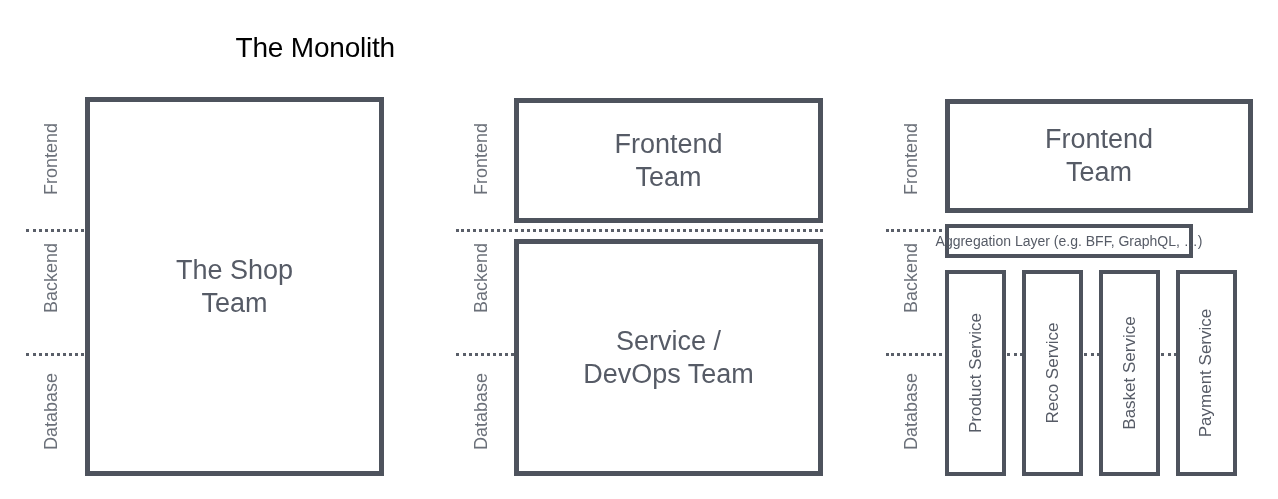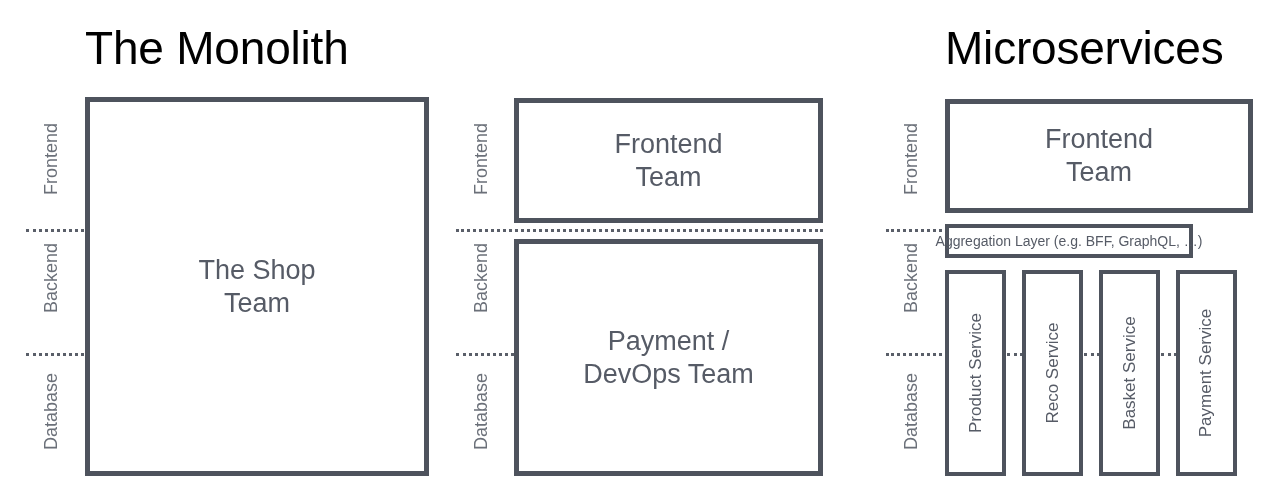--- a/index.html
+++ b/index.html
@@ -16,23 +16,23 @@
   #canvas {
     position: relative;
     width: 1278px;
     height: 499px;
     background: #ffffff;
   }
 
   
   .panel-title {
     position: absolute;
-    text-align: left;
+    text-align: right;
     color: #000000;
-    font-size: 46px;
+    font-size: 28px;
     line-height: 40px;
     font-weight: 400;
     letter-spacing: -0.2px;
     white-space: nowrap;
   }
 
   
   .band-label {
     position: absolute;
     color: #6b7079;
@@ -89,44 +89,43 @@
 
   <div class="panel-title" style="left:85px; top:28px; width:310px;">The Monolith</div>
 
   <div class="band-label" style="left:42px; top:195px;">Frontend</div>
   <div class="band-label" style="left:42px; top:313px;">Backend</div>
   <div class="band-label" style="left:42px; top:450px;">Database</div>
 
   <div class="divider" style="left:26px; top:229px; width:64px;"></div>
   <div class="divider" style="left:26px; top:353px; width:64px;"></div>
 
-  <div class="box" style="left:85px; top:97px; width:344px; height:379px;">
+  <div class="box" style="left:85px; top:97px; width:299px; height:379px;">
     <span class="box-label">The Shop
 Team</span>
   </div>
 
 
   <div class="band-label" style="left:472px; top:195px;">Frontend</div>
   <div class="band-label" style="left:472px; top:313px;">Backend</div>
   <div class="band-label" style="left:472px; top:450px;">Database</div>
 
   <div class="divider" style="left:456px; top:229px; width:367px;"></div>
   <div class="divider" style="left:456px; top:353px; width:64px;"></div>
 
   <div class="box" style="left:514px; top:98px; width:309px; height:125px;">
     <span class="box-label">Frontend
 Team</span>
   </div>
 
   <div class="box" style="left:514px; top:239px; width:309px; height:237px;">
-    <span class="box-label">Payment /
+    <span class="box-label">Service /
 DevOps Team</span>
   </div>
 
-  <div class="panel-title" style="left:945px; top:28px; width:308px;">Microservices</div>
 
   <div class="band-label" style="left:902px; top:195px;">Frontend</div>
   <div class="band-label" style="left:902px; top:313px;">Backend</div>
   <div class="band-label" style="left:902px; top:450px;">Database</div>
 
   <div class="divider" style="left:886px; top:229px; width:62px;"></div>
 
   <div class="divider" style="left:886px; top:353px; width:62px;"></div>
   <div class="divider" style="left:1007px; top:353px; width:22px;"></div>
   <div class="divider" style="left:1084px; top:353px; width:22px;"></div>

